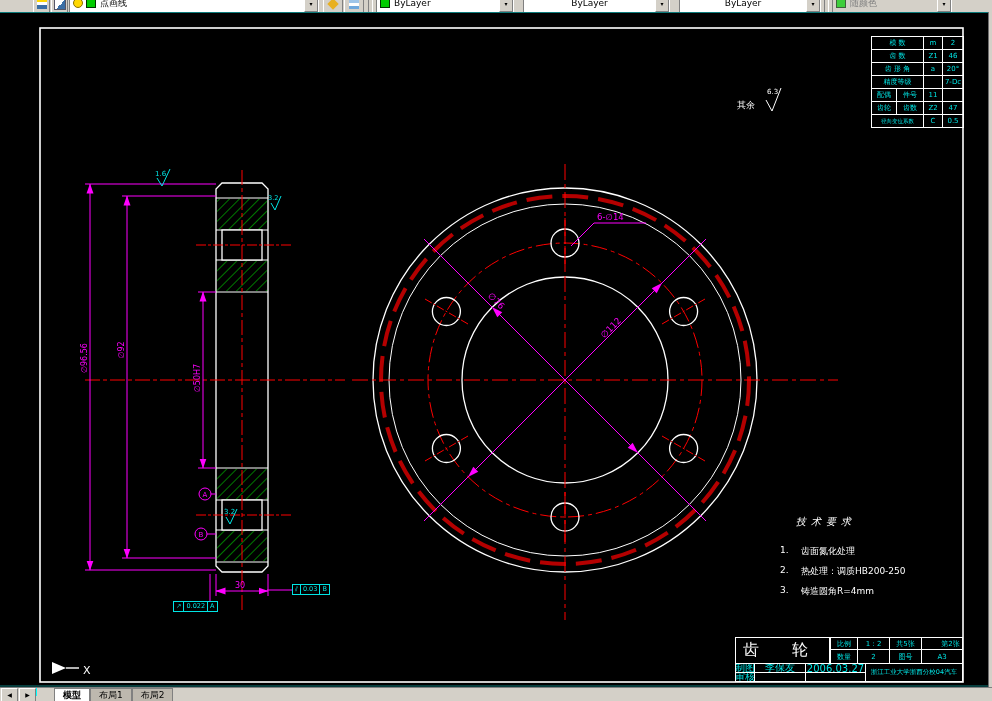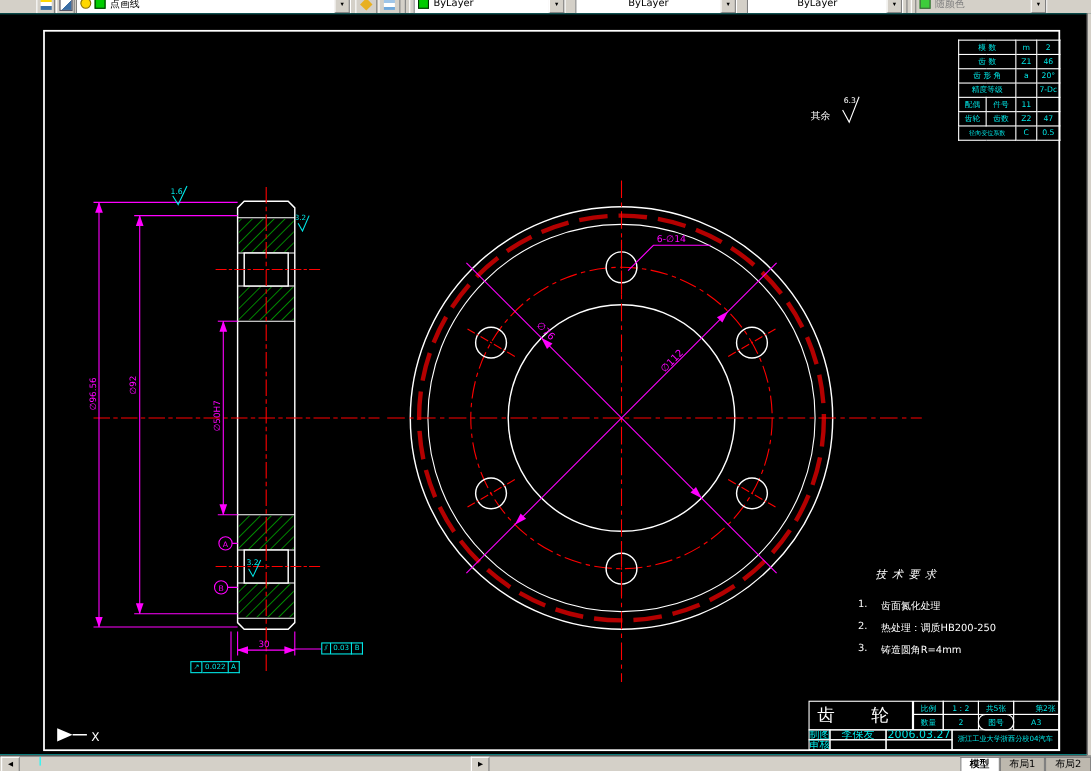--- a/index.html
+++ b/index.html
@@ -41,21 +41,21 @@
   .techreq{position:absolute;left:780px;top:503px;width:210px;color:#fff;}
   .tr-title{font-size:10px;letter-spacing:5px;margin-left:16px;margin-bottom:16px;font-style:italic;}
   .tr-item{font-size:9px;margin-bottom:7px;display:flex;}
   .tr-item .no{width:21px;flex:none;}
   
   .fcf{position:absolute;display:flex;color:#00e5e5;font-size:6.5px;line-height:9px;}
   .fcf span{border:1px solid #00e5e5;padding:0 2px;height:9px;display:block;}
   .fcf span + span{border-left:none;}
   
   .tabbar{height:14px;background:#d4d0c8;border-top:1px solid #808080;display:flex;align-items:center;
-          position:relative;box-sizing:border-box;justify-content:space-between;}
+          position:relative;box-sizing:border-box;}
   .nav-btn{width:15px;height:12px;background:#d4d0c8;border:1px solid;border-color:#fff #808080 #808080 #fff;
            font-size:6px;display:flex;align-items:center;justify-content:center;margin-left:1px;color:#000;}
   .tab{font-size:9px;color:#000;padding:0 8px;height:12px;line-height:12px;
        border:1px solid #808080;border-bottom:none;background:#bdb8ae;}
   .tab.active{background:#fff;font-weight:bold;}
   .caret{position:absolute;left:36px;top:0;width:1px;height:8px;background:#00ffff;}
   .tabs-wrap{display:flex;margin-left:18px;}
 </style>
 </head>
 <body>
@@ -325,21 +325,21 @@
     </div>
 
     <div class="titleblock">
       <div class="tc big" style="left:0;top:0;width:95px;height:27px;">齿 轮</div>
       <div class="tc" style="left:95px;top:0;width:28px;height:13px;">比例</div>
       <div class="tc" style="left:122px;top:0;width:33px;height:13px;">1 : 2</div>
       <div class="tc" style="left:154px;top:0;width:33px;height:13px;">共5张</div>
       <div class="tc" style="left:186px;top:0;width:42px;height:13px;padding-left:17px;">第2张</div>
       <div class="tc" style="left:95px;top:12px;width:28px;height:15px;">数量</div>
       <div class="tc" style="left:122px;top:12px;width:33px;height:15px;">2</div>
-      <div class="tc" style="left:154px;top:12px;width:33px;height:15px;border-radius:7px;">图号</div>
+      <div class="tc" style="left:154px;top:12px;width:33px;height:15px;">图号</div>
       <div class="tc" style="left:186px;top:12px;width:42px;height:15px;">A3</div>
       <div class="tc small" style="left:0;top:26px;width:20px;height:10px;">制图</div>
       <div class="tc small" style="left:19px;top:26px;width:52px;height:10px;">李保友</div>
       <div class="tc small" style="left:70px;top:26px;width:61px;height:10px;">2006.03.27</div>
       <div class="tc small" style="left:0;top:35px;width:20px;height:10px;">审核</div>
       <div class="tc small" style="left:19px;top:35px;width:52px;height:10px;"></div>
       <div class="tc small" style="left:70px;top:35px;width:61px;height:10px;"></div>
       <div class="tc" style="left:130px;top:26px;width:98px;height:19px;font-size:6.5px;">浙江工业大学浙西分校04汽车</div>
     </div>
 

